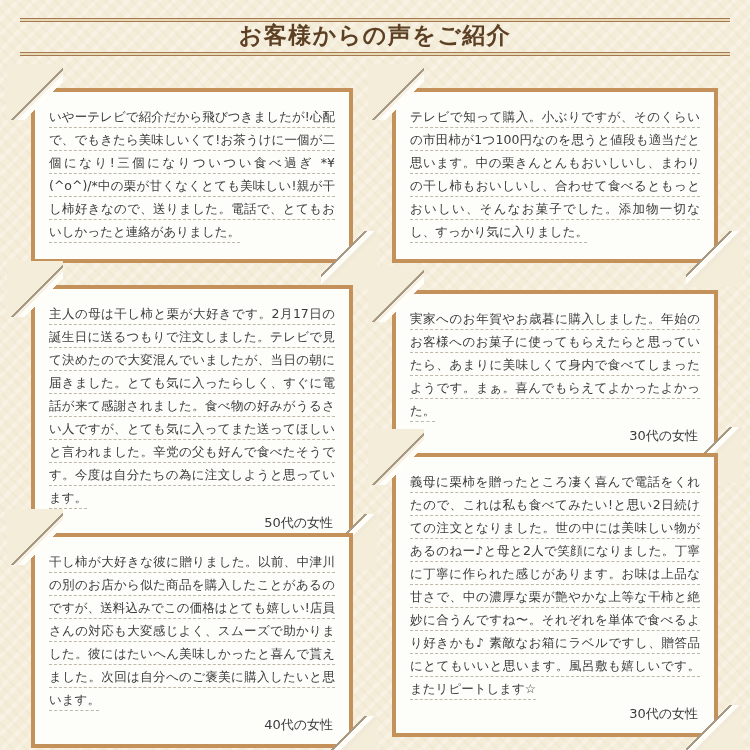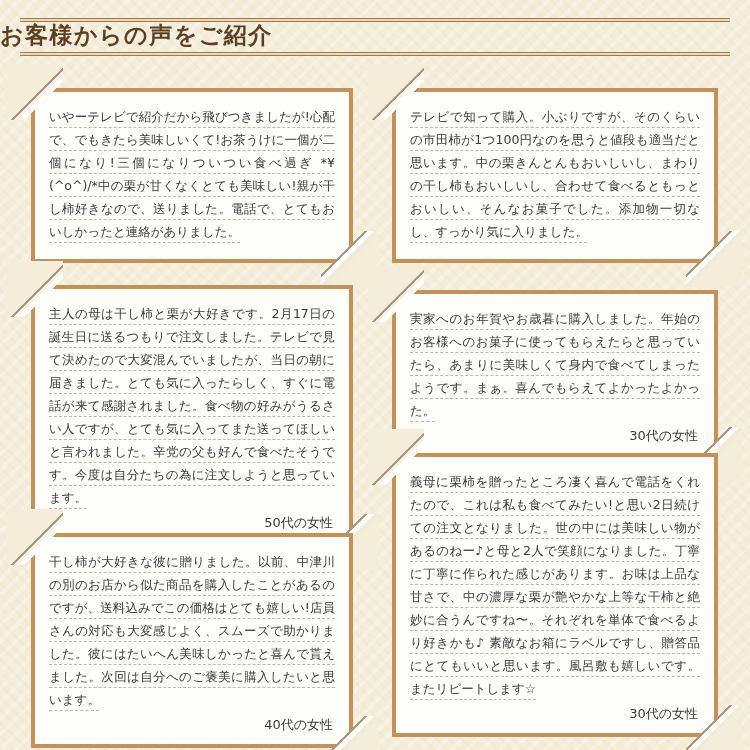--- a/index.html
+++ b/index.html
@@ -15,21 +15,21 @@
 
   
   .rule{
     position:absolute;left:20px;right:20px;height:4px;
     background:linear-gradient(to bottom,#a37950 0 1px,#ead9b6 1px 3px,#a37950 3px 4px);
   }
   .rule-top{top:18px;}
   .rule-bottom{top:52px;}
   .title{
     position:absolute;top:21px;left:0;width:100%;margin:0;
-    font-size:23px;font-weight:bold;color:#5d4024;
+    text-align:center;font-size:23px;font-weight:bold;color:#5d4024;
     letter-spacing:1.5px;line-height:28px;
   }
 
   
   .card{
     position:absolute;box-sizing:border-box;
     background:#fdfdfa;
     border:4px solid #c4915a;
     padding:13px 14px 9px 14px;
   }

